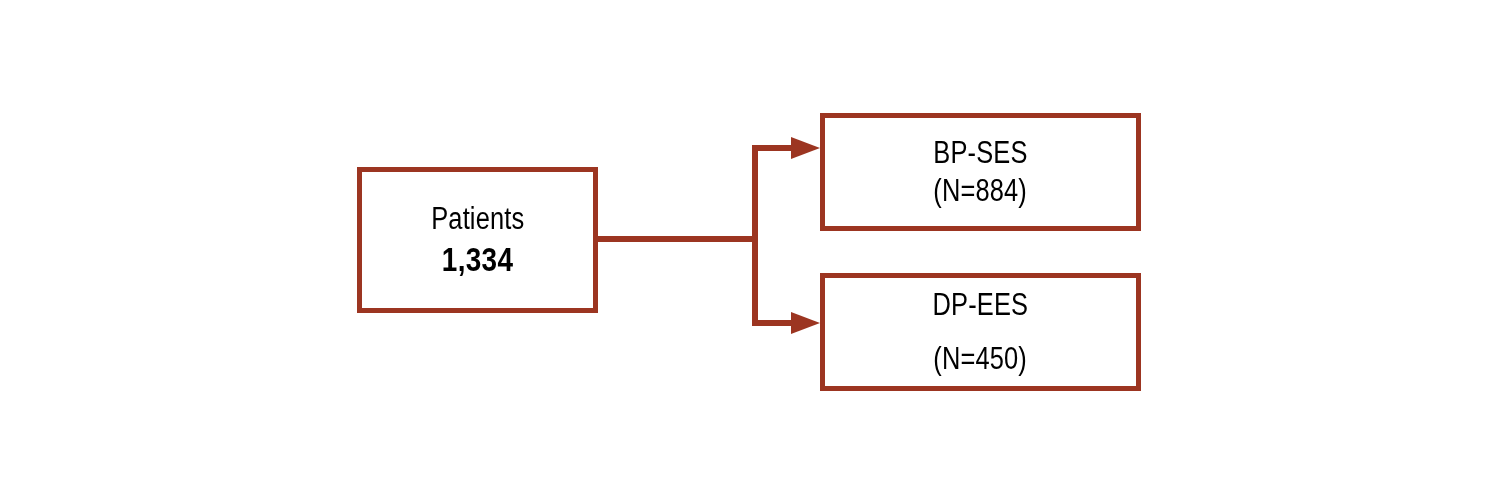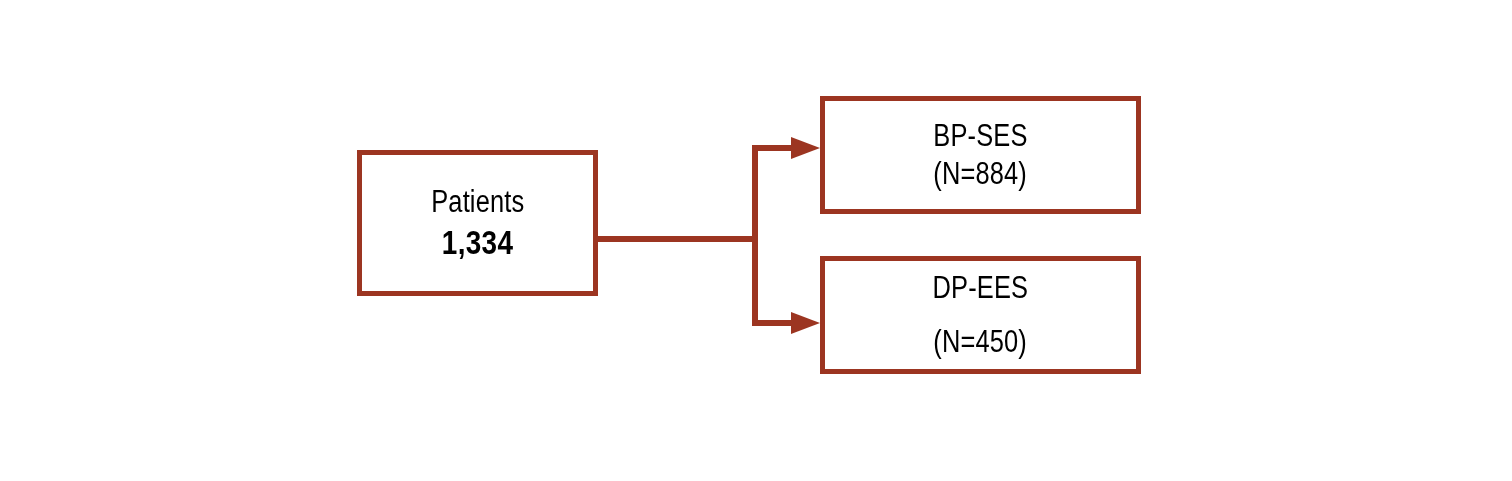--- a/index.html
+++ b/index.html
@@ -24,20 +24,21 @@
     position: absolute;
     box-sizing: border-box;
     background: #ffffff;
     border: 5px solid #9c3521;
     display: flex;
     flex-direction: column;
     align-items: center;
     justify-content: center;
     text-align: center;
     color: #000000;
+    margin-top: 17px;
   }
   .node .line {
     display: block;
     font-family: "Liberation Sans", "DejaVu Sans", sans-serif;
     font-stretch: condensed;
     transform: scaleX(0.82);
     transform-origin: center center;
     white-space: nowrap;
     line-height: 1.16;
     color: #000000;

